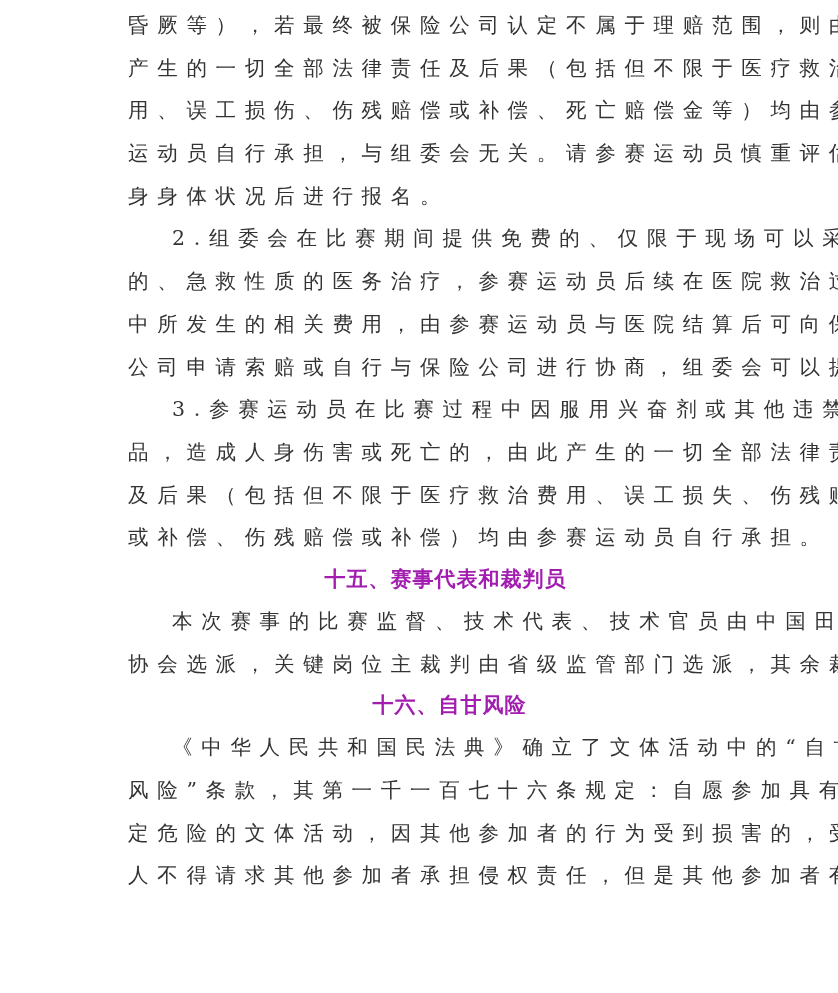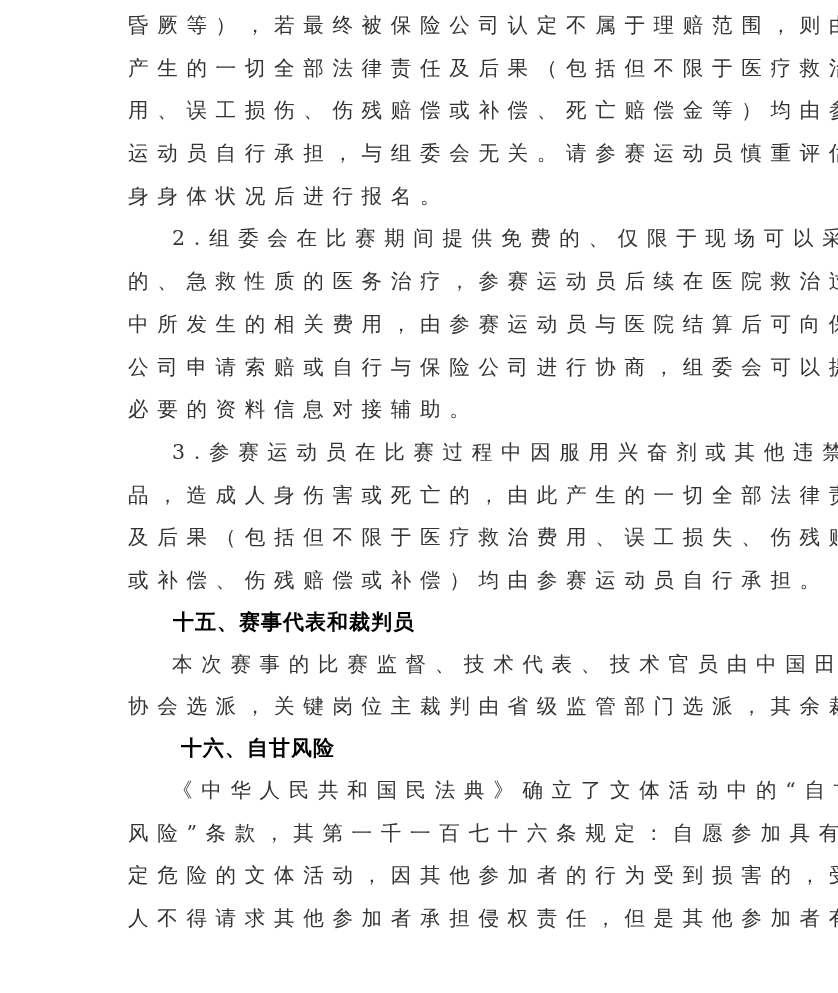--- a/index.html
+++ b/index.html
@@ -33,22 +33,23 @@
     .line.indent {
       padding-left: 44px;
     }
     .heading {
       height: 41px;
       line-height: 41px;
       font-family: "DejaVu Sans", "Liberation Sans", sans-serif;
       font-weight: bold;
       font-size: 21px;
       letter-spacing: 1px;
-      color: #000000;
+      color: #a21caf;
       white-space: nowrap;
+      text-align: center;
     }
     .heading.h15 { padding-left: 45px; }
     .heading.h16 { padding-left: 53px; font-family: Liberation Serif, serif; }
   </style>
 </head>
 <body>
 
 <div class="page">
 
   <div>
@@ -57,21 +58,20 @@
     <div class="line">用、误工损伤、伤残赔偿或补偿、死亡赔偿金等）均由参赛</div>
     <div class="line">运动员自行承担，与组委会无关。请参赛运动员慎重评估自</div>
     <div class="line">身身体状况后进行报名。</div>
   </div>
 
   <div>
     <div class="line indent">2.组委会在比赛期间提供免费的、仅限于现场可以采取</div>
     <div class="line">的、急救性质的医务治疗，参赛运动员后续在医院救治过程</div>
     <div class="line">中所发生的相关费用，由参赛运动员与医院结算后可向保险</div>
     <div class="line">公司申请索赔或自行与保险公司进行协商，组委会可以提供</div>
-    <div class="line">必要的资料信息对接辅助。</div>
   </div>
 
   <div>
     <div class="line indent">3.参赛运动员在比赛过程中因服用兴奋剂或其他违禁药</div>
     <div class="line">品，造成人身伤害或死亡的，由此产生的一切全部法律责任</div>
     <div class="line">及后果（包括但不限于医疗救治费用、误工损失、伤残赔偿</div>
     <div class="line">或补偿、伤残赔偿或补偿）均由参赛运动员自行承担。</div>
   </div>
 
   <div>

